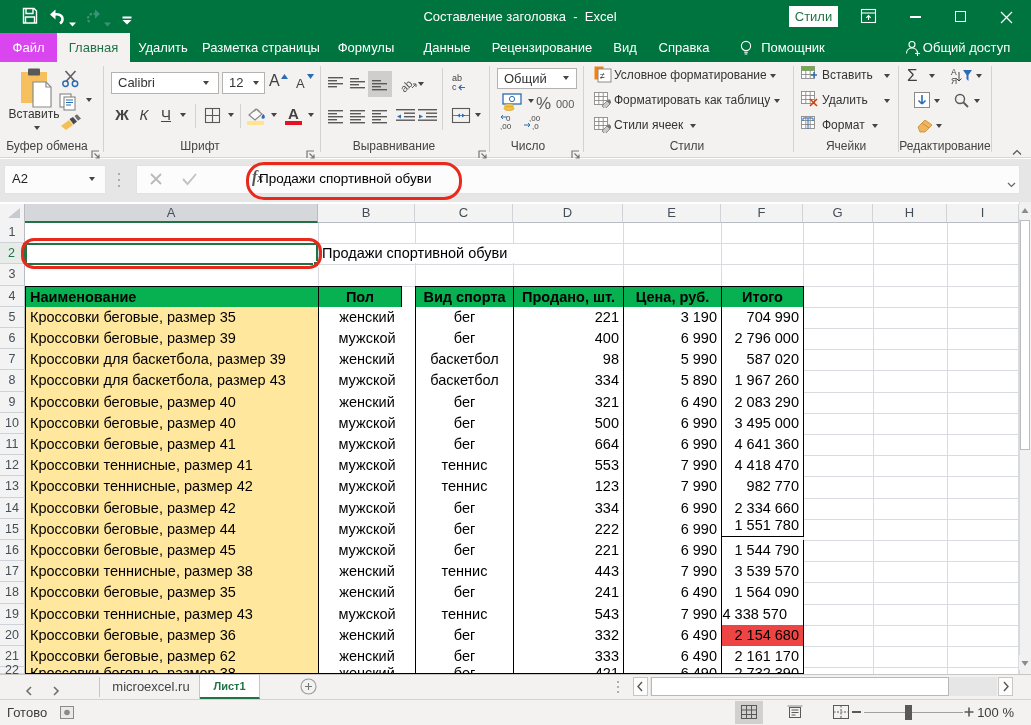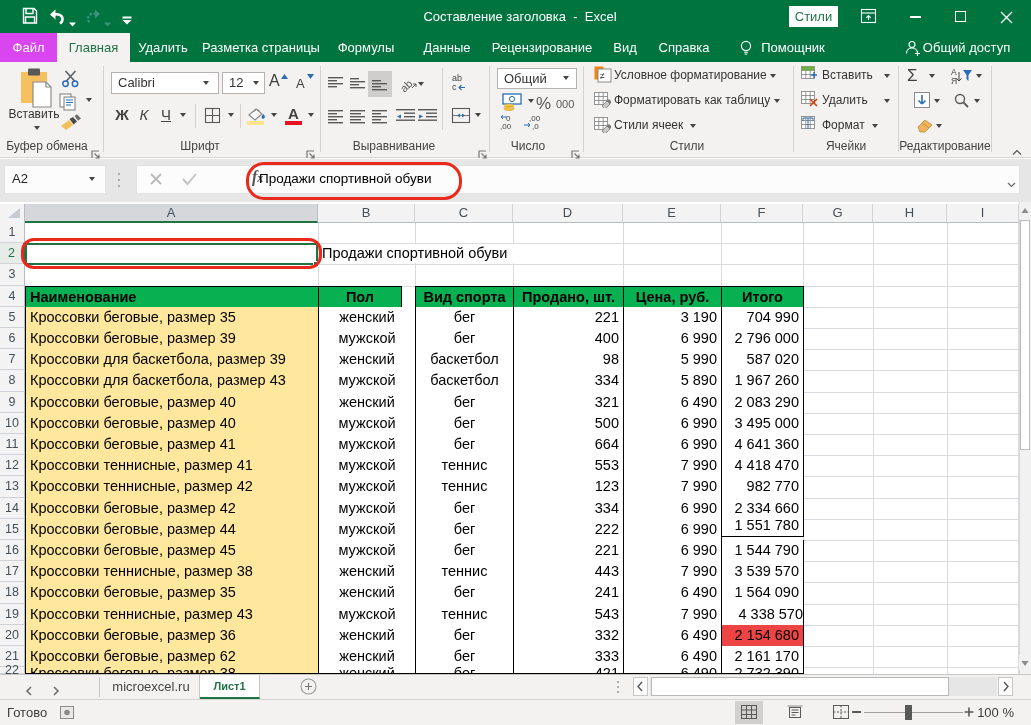--- a/index.html
+++ b/index.html
@@ -537,21 +537,21 @@
     <div class="abs cell" style="left:318px;top:380.4px;width:98px;height:22.2px;background:#fff;border:1px solid #000;border-top:none;text-align:center;line-height:21.2px;">женский</div>
     <div class="abs cell" style="left:415px;top:380.4px;width:99px;height:22.2px;background:#fff;border:1px solid #000;border-top:none;text-align:center;line-height:21.2px;">бег</div>
     <div class="abs cell" style="left:513px;top:380.4px;width:111px;height:22.2px;background:#fff;border:1px solid #000;border-top:none;text-align:right;padding-right:4px;line-height:21.2px;">241</div>
     <div class="abs cell" style="left:623px;top:380.4px;width:99px;height:22.2px;background:#fff;border:1px solid #000;border-top:none;text-align:right;padding-right:4px;line-height:21.2px;">6 490</div>
     <div class="abs cell" style="left:721px;top:380.4px;width:83px;height:22.2px;background:#fff;border:1px solid #000;border-top:none;text-align:right;padding-right:4px;line-height:21.2px;">1 564 090</div>
     <div class="abs cell" style="left:25px;top:401.6px;width:294px;height:22.2px;background:#ffe79e;border:1px solid #000;border-top:none;text-align:left;padding-left:4px;line-height:21.2px;">Кроссовки теннисные, размер 43</div>
     <div class="abs cell" style="left:318px;top:401.6px;width:98px;height:22.2px;background:#fff;border:1px solid #000;border-top:none;text-align:center;line-height:21.2px;">мужской</div>
     <div class="abs cell" style="left:415px;top:401.6px;width:99px;height:22.2px;background:#fff;border:1px solid #000;border-top:none;text-align:center;line-height:21.2px;">теннис</div>
     <div class="abs cell" style="left:513px;top:401.6px;width:111px;height:22.2px;background:#fff;border:1px solid #000;border-top:none;text-align:right;padding-right:4px;line-height:21.2px;">543</div>
     <div class="abs cell" style="left:623px;top:401.6px;width:99px;height:22.2px;background:#fff;border:1px solid #000;border-top:none;text-align:right;padding-right:4px;line-height:21.2px;">7 990</div>
-    <div class="abs cell" style="left:721px;top:401.6px;width:83px;height:22.2px;background:#fff;border:1px solid #000;border-top:none;text-align:right;padding-right:0;line-height:21.2px;">4 338 570</div>
+    <div class="abs cell" style="left:721px;top:401.6px;width:83px;height:22.2px;background:#fff;border:1px solid #000;border-top:none;text-align:right;padding-right:16px;line-height:21.2px;">4 338 570</div>
     <div class="abs cell" style="left:25px;top:422.8px;width:294px;height:22.2px;background:#ffe79e;border:1px solid #000;border-top:none;text-align:left;padding-left:4px;line-height:21.2px;">Кроссовки беговые, размер 36</div>
     <div class="abs cell" style="left:318px;top:422.8px;width:98px;height:22.2px;background:#fff;border:1px solid #000;border-top:none;text-align:center;line-height:21.2px;">женский</div>
     <div class="abs cell" style="left:415px;top:422.8px;width:99px;height:22.2px;background:#fff;border:1px solid #000;border-top:none;text-align:center;line-height:21.2px;">бег</div>
     <div class="abs cell" style="left:513px;top:422.8px;width:111px;height:22.2px;background:#fff;border:1px solid #000;border-top:none;text-align:right;padding-right:4px;line-height:21.2px;">332</div>
     <div class="abs cell" style="left:623px;top:422.8px;width:99px;height:22.2px;background:#fff;border:1px solid #000;border-top:none;text-align:right;padding-right:4px;line-height:21.2px;">6 490</div>
     <div class="abs cell" style="left:721px;top:422.8px;width:83px;height:22.2px;background:#ef4444;border:1px solid #000;border-top:none;text-align:right;padding-right:4px;line-height:21.2px;">2 154 680</div>
     <div class="abs cell" style="left:25px;top:444.0px;width:294px;height:22.2px;background:#ffe79e;border:1px solid #000;border-top:none;text-align:left;padding-left:4px;line-height:21.2px;">Кроссовки беговые, размер 62</div>
     <div class="abs cell" style="left:318px;top:444.0px;width:98px;height:22.2px;background:#fff;border:1px solid #000;border-top:none;text-align:center;line-height:21.2px;">женский</div>
     <div class="abs cell" style="left:415px;top:444.0px;width:99px;height:22.2px;background:#fff;border:1px solid #000;border-top:none;text-align:center;line-height:21.2px;">бег</div>
     <div class="abs cell" style="left:513px;top:444.0px;width:111px;height:22.2px;background:#fff;border:1px solid #000;border-top:none;text-align:right;padding-right:4px;line-height:21.2px;">333</div>

